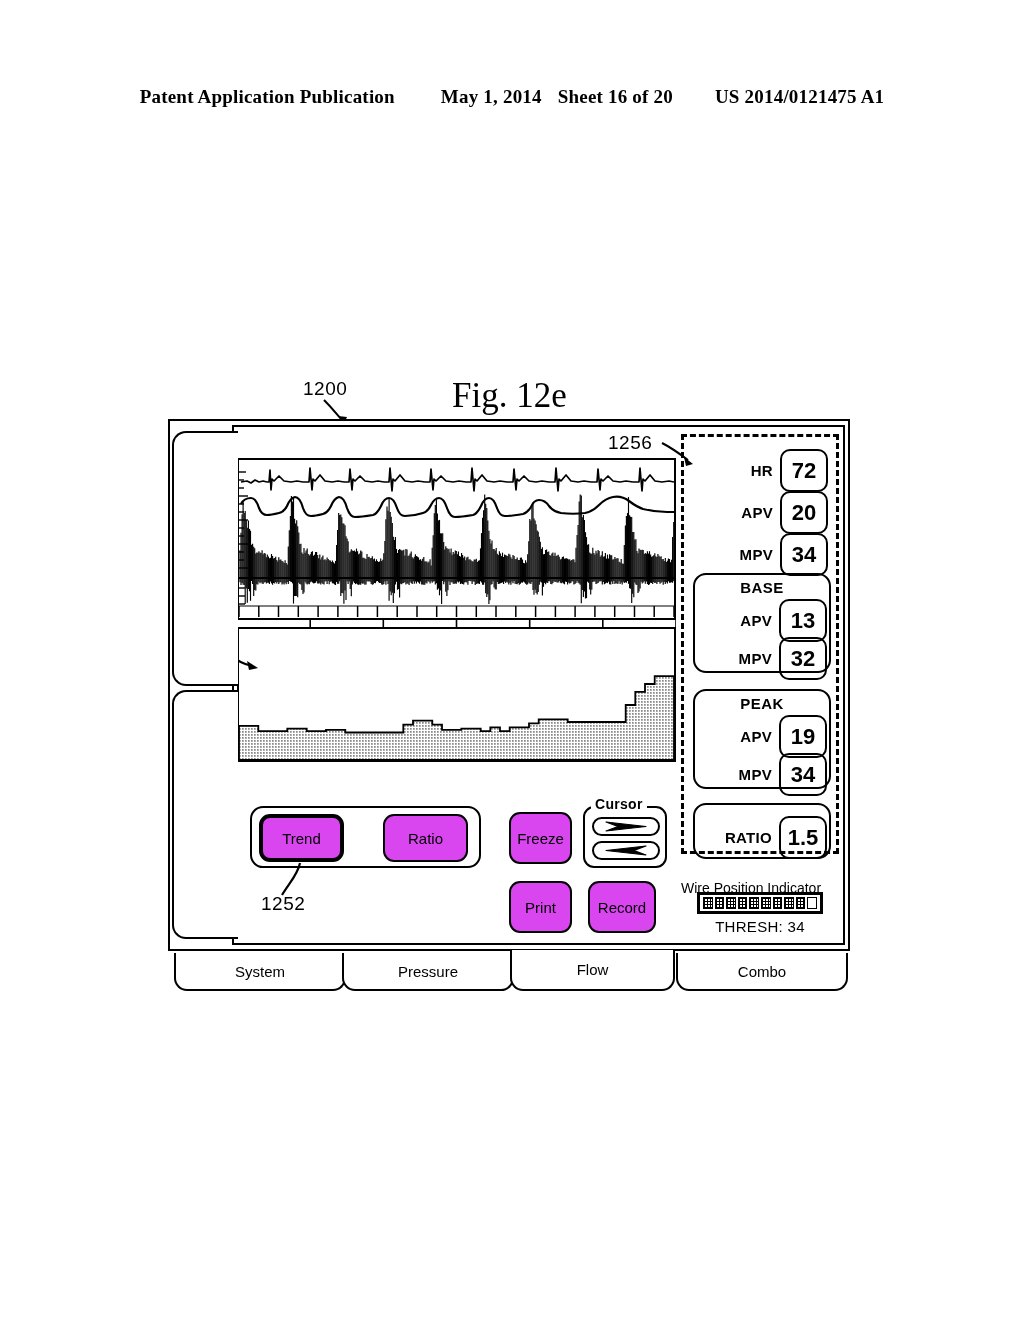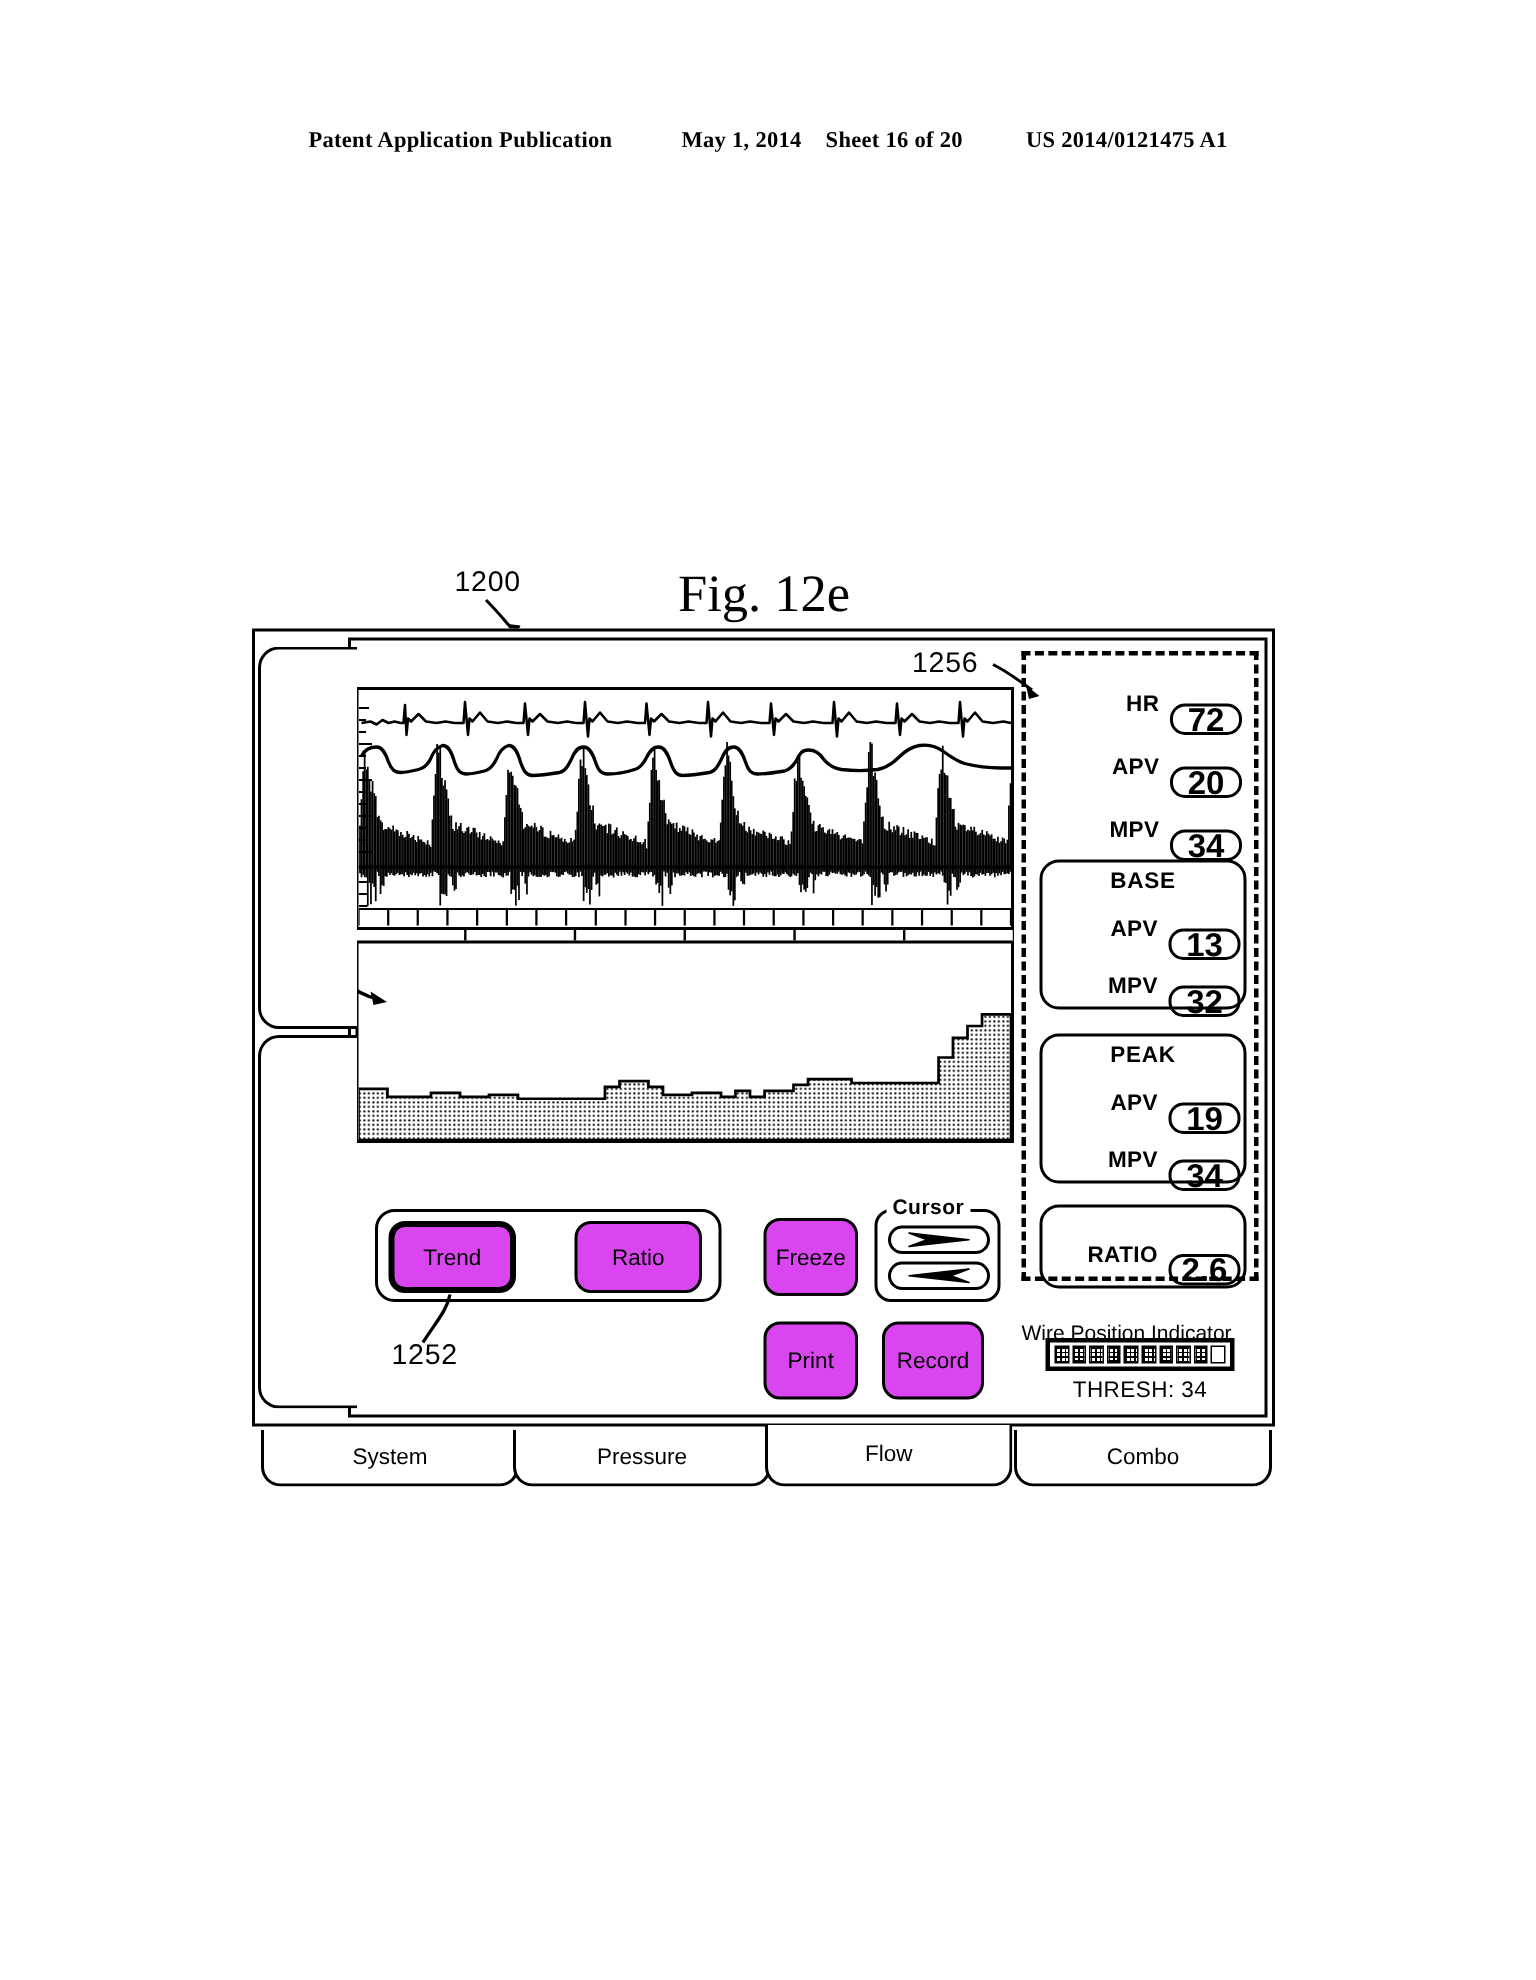--- a/index.html
+++ b/index.html
@@ -2,21 +2,21 @@
 <html><head>
 <meta charset="utf-8">
 <style>
   html,body{margin:0;padding:0;background:#ffffff;}
   body{width:1024px;height:1320px;position:relative;
        font-family:"Liberation Sans",sans-serif;color:#000;}
 
   
   #pub-header{position:absolute;left:0;top:86px;width:1024px;
     display:flex;justify-content:center;align-items:baseline;
-    font-family:"Liberation Serif",serif;font-weight:bold;font-size:15px;
+    font-family:"Liberation Serif",serif;font-weight:bold;font-size:19px;
     letter-spacing:.2px;white-space:pre;}
   #pub-header .gapA{display:inline-block;width:46px;}
   #pub-header .gapB{display:inline-block;width:16px;}
   #pub-header .gapC{display:inline-block;width:42px;}
 
   
   #fig-title{position:absolute;left:452px;top:376px;
     font-family:"Liberation Serif",serif;font-size:35px;font-style:normal;}
 
   #ref-1200{position:absolute;left:303px;top:378px;font-size:19px;
@@ -62,23 +62,23 @@
   #lead-1256{position:absolute;left:660px;top:440px;width:42px;height:32px;}
 
   
   #meas-panel{position:absolute;left:681px;top:434px;width:158px;height:420px;
     border:3px dashed #000;box-sizing:border-box;}
 
   .meas-row{position:absolute;display:flex;align-items:center;
     justify-content:flex-end;width:134px;left:10px;}
   .meas-label{font-size:15px;font-weight:bold;margin-right:7px;letter-spacing:.3px;}
   .meas-box{border:2.5px solid #000;border-radius:10px;
-    min-width:48px;height:21px;display:flex;align-items:center;
+    min-width:48px;height:43px;display:flex;align-items:center;
     justify-content:center;font-size:22px;font-weight:bold;
-    padding:0 6px;box-sizing:border-box;line-height:1;margin-top:20px;}
+    padding:0 6px;box-sizing:border-box;line-height:1;}
 
   #row-hr{top:12px;align-items:center;}
   #row-apv{top:54px;}
   #row-mpv{top:96px;}
 
   .meas-group{position:absolute;left:9px;width:138px;
     border:2.5px solid #000;border-radius:13px;box-sizing:border-box;}
   #grp-base{top:136px;height:100px;padding-left:32px;}
   #grp-peak{top:252px;height:100px;}
   #grp-ratio{top:366px;height:56px;}
@@ -1178,21 +1178,21 @@
     </div>
     <div class="grp-row r2">
       <span class="meas-label">MPV</span>
       <span class="meas-box">34</span>
     </div>
   </div>
 
   <div class="meas-group" id="grp-ratio">
     <div class="grp-row">
       <span class="meas-label">RATIO</span>
-      <span class="meas-box">2.6</span>
+      <span class="meas-box">1.5</span>
     </div>
   </div>
 </div>
 
 <div id="wpi-label">Wire Position Indicator</div>
 <div id="wpi-bar">
     <div class="wpi-seg on"></div>
     <div class="wpi-seg on"></div>
     <div class="wpi-seg on"></div>
     <div class="wpi-seg on"></div>

